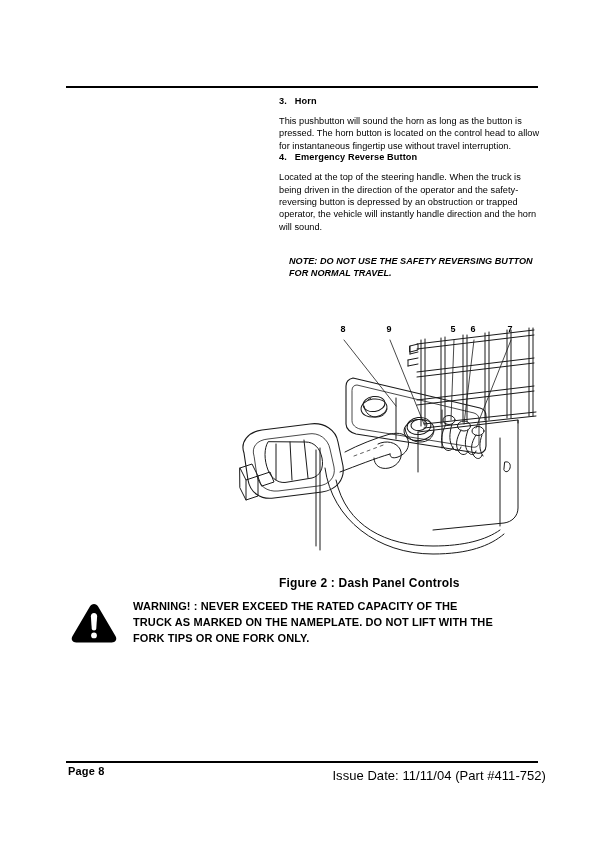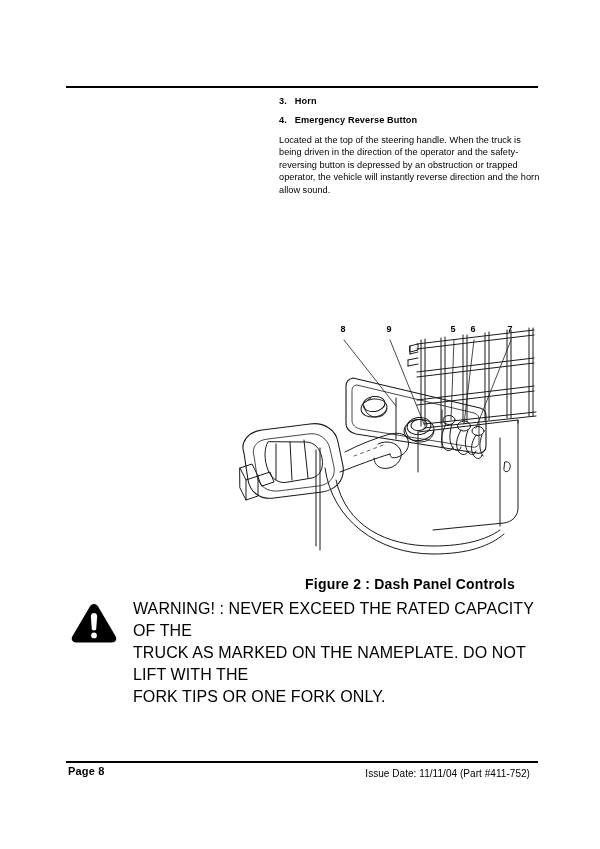--- a/index.html
+++ b/index.html
@@ -65,44 +65,44 @@
     width: 320px;
     height: 250px;
   }
   .figure svg { display: block; }
 
   .fig-caption {
     position: absolute;
     left: 279px;
     top: 576px;
     width: 262px;
-    text-align: center;
-    font-size: 14px;
+    text-align: left;
+    font-size: 12px;
     font-weight: bold;
     letter-spacing: 0.2px;
   }
 
   
   .warn {
     position: absolute;
     left: 70px;
     top: 598px;
     width: 470px;
     display: flex;
     align-items: flex-start;
   }
   .warn-icon {
     width: 52px;
     flex: 0 0 52px;
     padding-top: 4px;
   }
   .warn-text {
-    font-size: 16px;
-    font-weight: normal;
-    line-height: 22px;
+    font-size: 11px;
+    font-weight: bold;
+    line-height: 16px;
     letter-spacing: 0.1px;
     padding-left: 11px;
     white-space: pre-line;
   }
 
   
   .foot-rule {
     position: absolute;
     left: 66px;
     top: 761px;
@@ -114,46 +114,48 @@
     position: absolute;
     left: 68px;
     top: 765px;
     font-size: 11px;
     font-weight: bold;
     letter-spacing: 0.2px;
     text-align: center;
   }
   .foot-right {
     position: absolute;
-    right: 70px;
+    right: 54px;
     top: 768px;
-    font-size: 10px;
+    font-size: 13px;
     letter-spacing: 0.05px;
   }
 
   .lbl {
     font-size: 9px;
     font-weight: bold;
     font-family: "Liberation Sans", sans-serif;
   }
 </style>
 </head>
 <body>
 
 <div class="page">
 
   <div class="top-rule"></div>
 
   <div class="content">
 
     <h3 class="head-num">3.   Horn</h3>
+    <p class="para">This pushbutton will sound the horn as long as the button is pressed. The horn button is located on the control head to allow for instantaneous fingertip use without travel interruption.</p>
 
     <h3 class="head-num sec2">4.   Emergency Reverse Button</h3>
-    <p class="para">Located at the top of the steering handle. When the truck is being driven in the direction of the operator and the safety-reversing button is depressed by an obstruction or trapped operator, the vehicle will instantly reverse direction and the horn allow sound.</p>
-
+    <p class="para">Located at the top of the steering handle. When the truck is being driven in the direction of the operator and the safety-reversing button is depressed by an obstruction or trapped operator, the vehicle will instantly handle direction and the horn will sound.</p>
+
+    <p class="note">NOTE: DO NOT USE THE SAFETY REVERSING BUTTON FOR NORMAL TRAVEL.</p>
   </div>
 
   <div class="figure">
     <svg width="320" height="250" viewBox="0 0 320 250" xmlns="http://www.w3.org/2000/svg">
       <g fill="none" stroke="#1a1a1a" stroke-width="1" stroke-linecap="round" stroke-linejoin="round">
 
         <g stroke-width="0.8">
           <path d="M116 20 L 168 86"></path>
           <path d="M162 20 L 196 104"></path>
           <path d="M226 20 L 223 100"></path>

